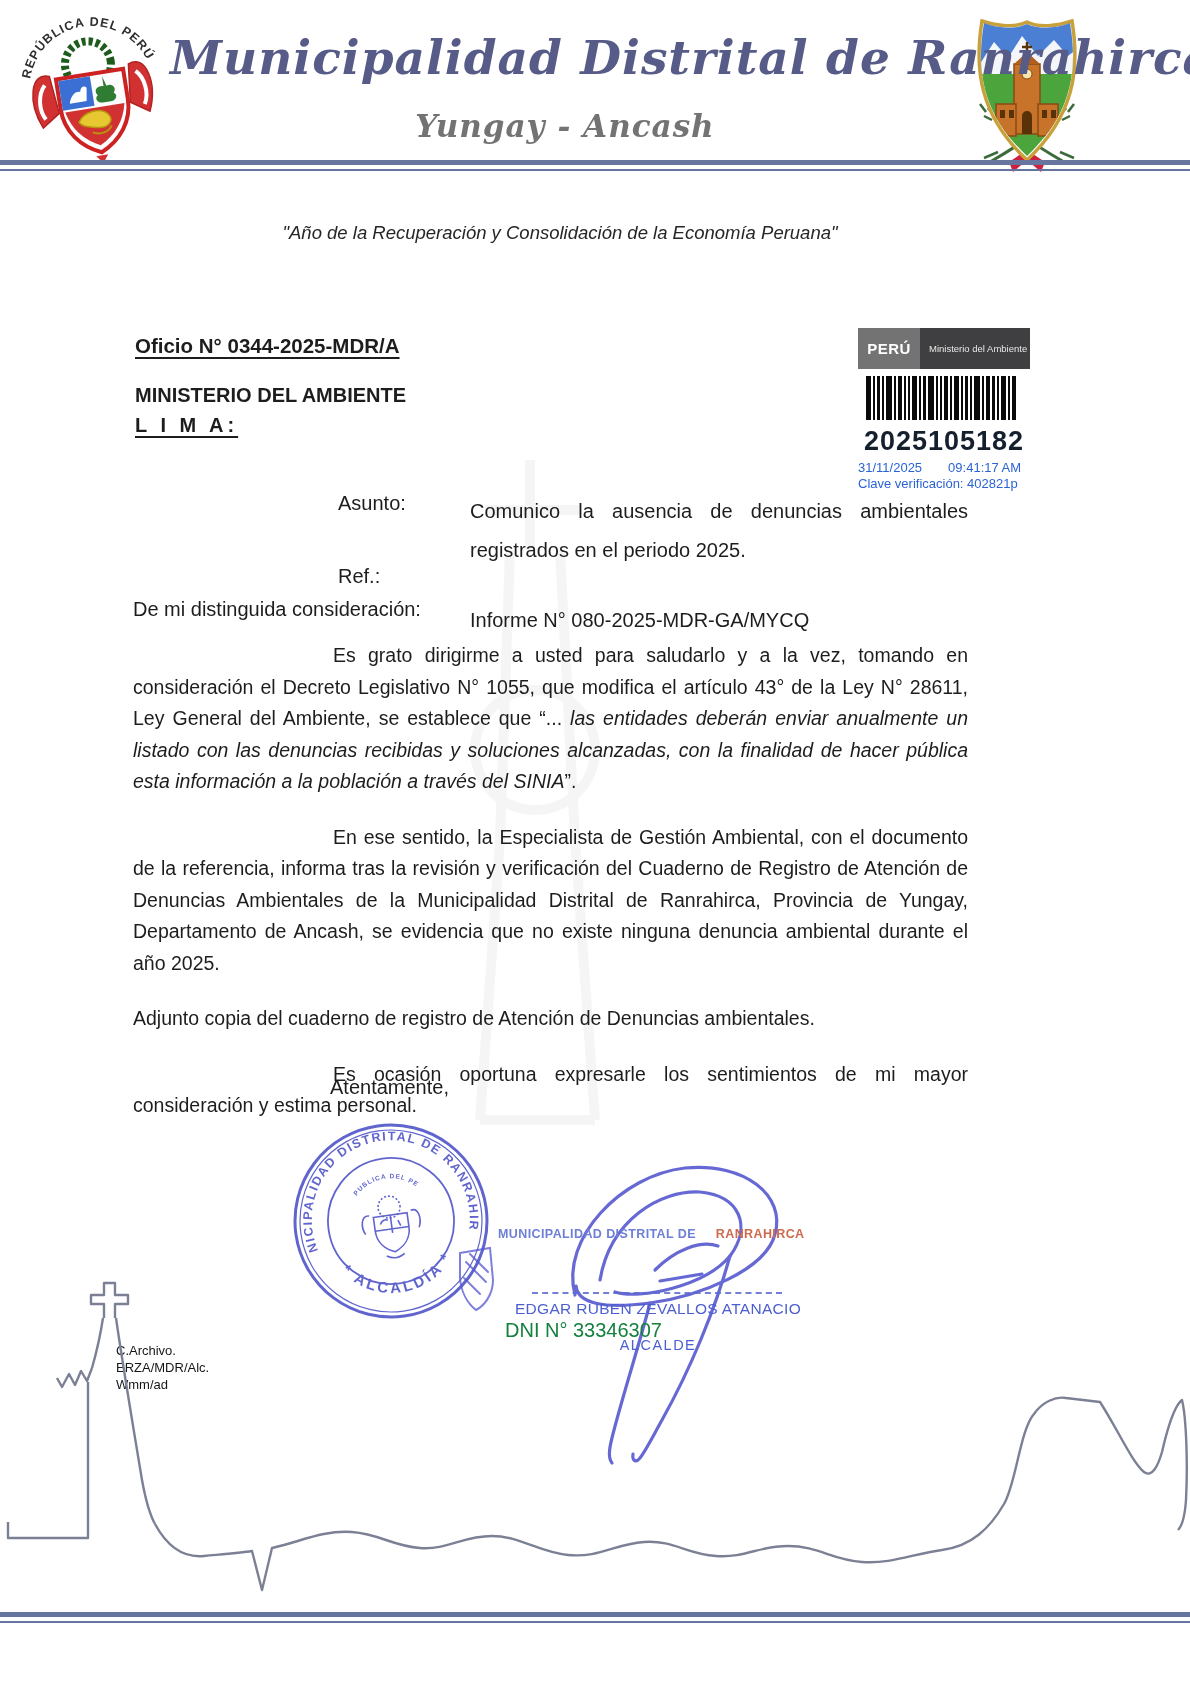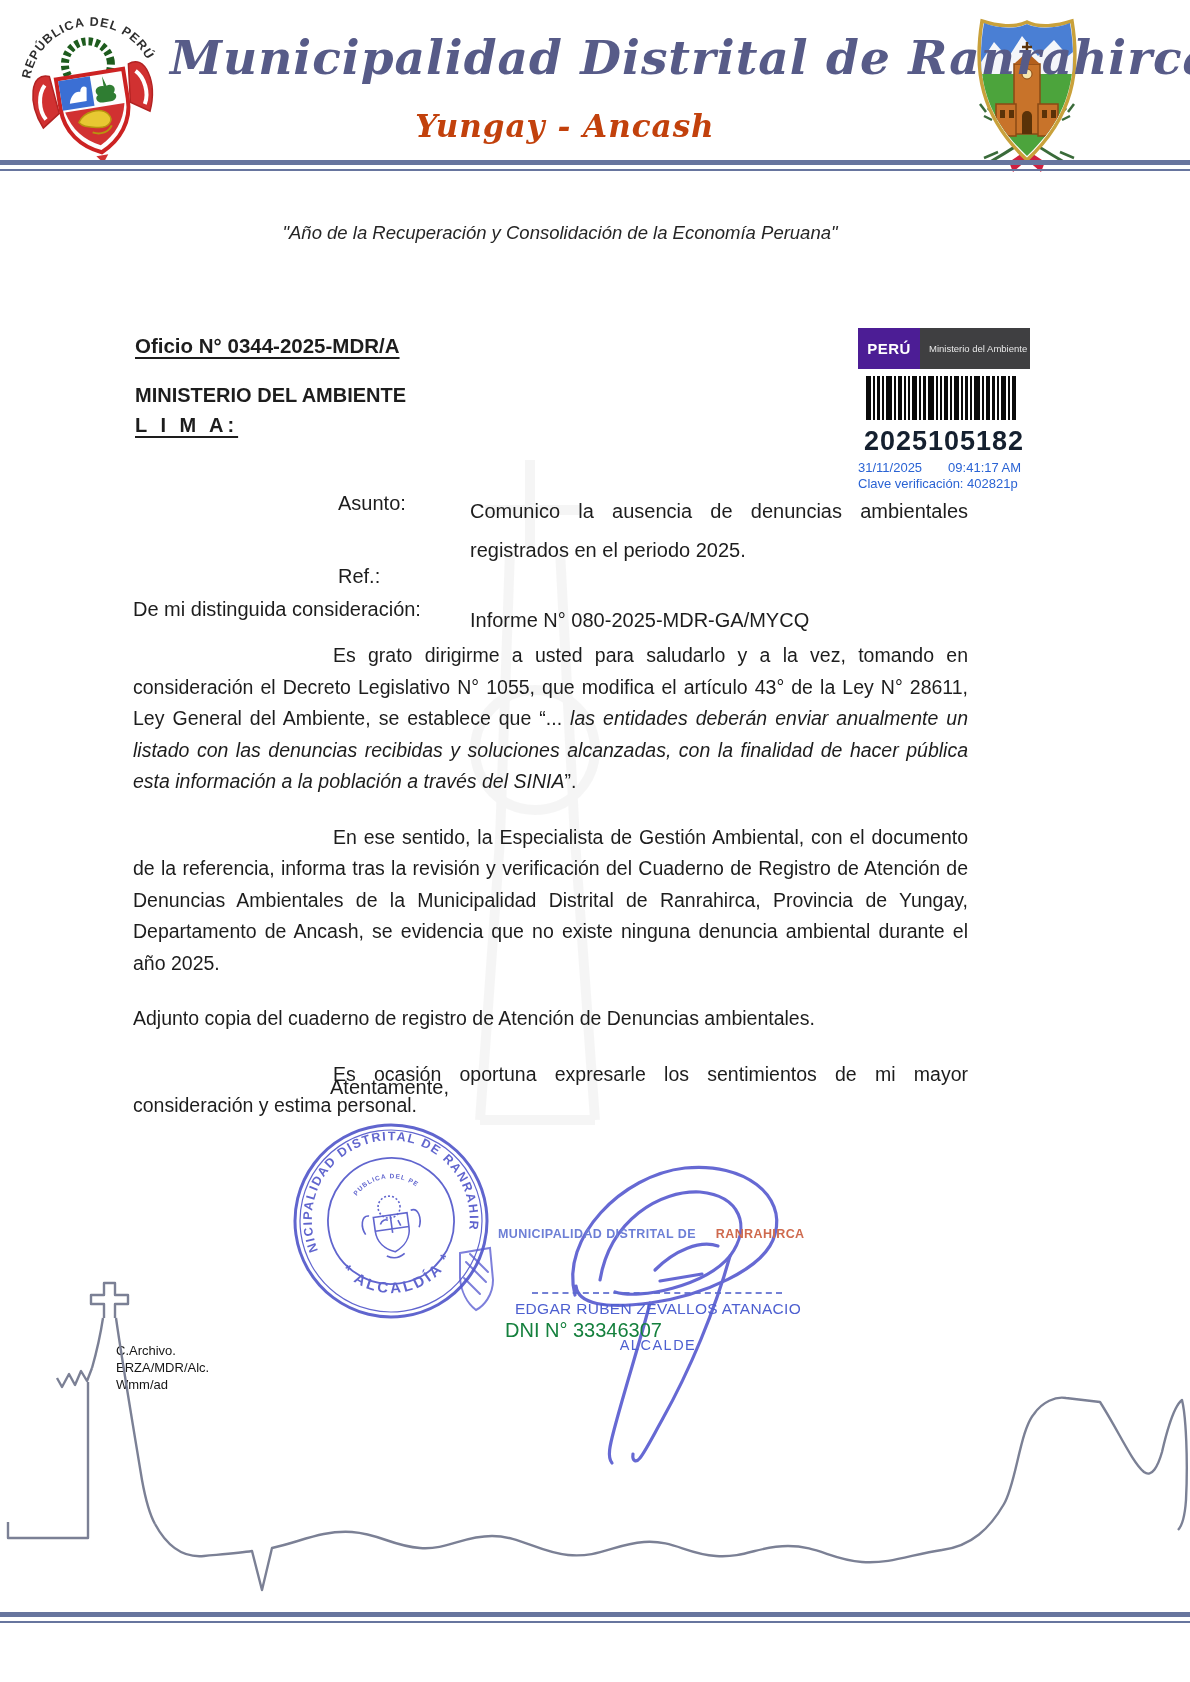--- a/index.html
+++ b/index.html
@@ -10,21 +10,21 @@
   }
   
   .hdr-title{
     position:absolute; left:170px; top:30px; width:790px; text-align:center;
     font-family:"DejaVu Serif","Liberation Serif",serif; font-style:italic; font-weight:bold;
     color:#575b88; font-size:47px; letter-spacing:1px; white-space:nowrap;
   }
   .hdr-sub{
     position:absolute; left:170px; top:108px; width:790px; text-align:center;
     font-family:"DejaVu Serif","Liberation Serif",serif; font-style:italic; font-weight:bold;
-    color:#c2410c; font-size:31px; letter-spacing:1px;
+    color:#737373; font-size:31px; letter-spacing:1px;
   }
   .rule-a{position:absolute; left:0; width:100%; height:5px; background:#67759e;}
   .rule-b{position:absolute; left:0; width:100%; height:2px; background:#67759e;}
   
   .motto{
     position:absolute; left:210px; top:222px; width:700px; text-align:center;
     font-style:italic; font-size:18.5px; color:#262626;
   }
   .dateline{position:absolute; left:555px; top:292px; width:412px; text-align:right; font-size:20px;}
   .oficio{
@@ -40,21 +40,21 @@
   .greeting{position:absolute; left:133px; top:598px; font-size:20px;}
   .letter-body{position:absolute; left:133px; top:640px; width:835px; font-size:19.5px; line-height:31.5px; text-align:justify;}
   .letter-body p{margin:0 0 24px 0;}
   .letter-body p.indent{text-indent:200px;}
   .letter-body .it{font-style:italic;}
   .closing{position:absolute; left:330px; top:1076px; font-size:20px;}
   
   .minam{position:absolute; left:858px; top:328px; width:186px;}
   .minam-logo{display:flex; height:41px; width:172px;}
   .minam-logo .red{
-    width:62px; background:#4c1d95; color:#fff; font-weight:700; font-size:15px;
+    width:62px; background:#737373; color:#fff; font-weight:700; font-size:15px;
     display:flex; align-items:center; justify-content:center; letter-spacing:.5px;
   }
   .minam-logo .gray{
     width:110px; background:#3f3f41; color:#e8e8e8; font-size:9.5px; line-height:11px;
     display:flex; align-items:center; padding-left:9px; box-sizing:border-box;
   }
   .minam-barcode{margin:7px 0 0 8px;}
   .minam-num{margin:2px 0 0 4px; width:164px; text-align:center; font-size:27px; font-weight:700; letter-spacing:1px; color:#15202f;}
   .minam-dt{margin:3px 0 0 0; font-size:13px; color:#2a63d4; display:flex; gap:26px;}
   .minam-clave{font-size:13px; color:#2a63d4; margin-top:1px;}

